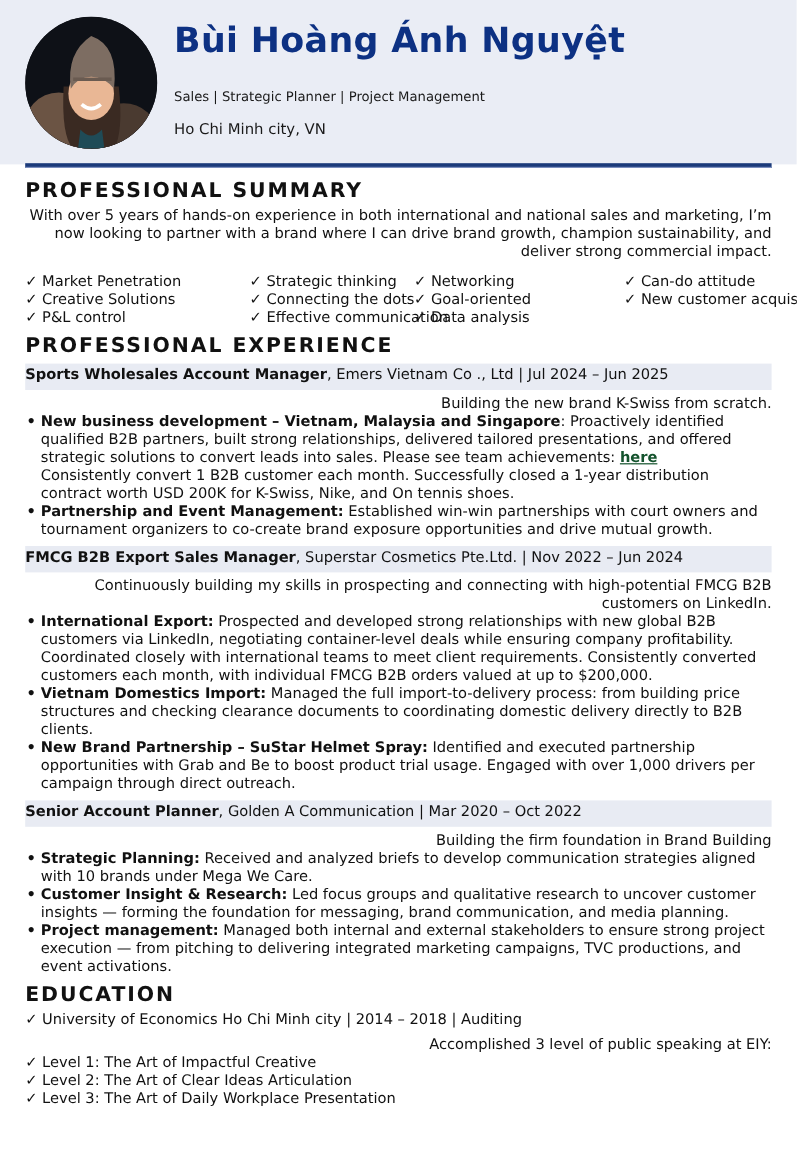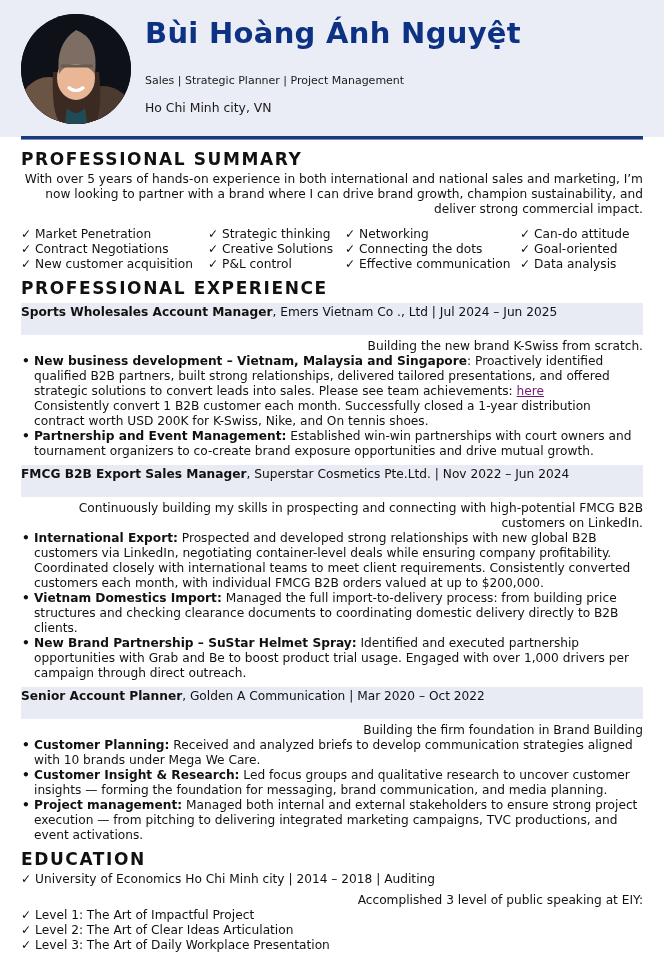--- a/index.html
+++ b/index.html
@@ -36,29 +36,29 @@
     font-weight: bold; font-size: 17px; letter-spacing: 1.6px; color: #111;
     margin: 0; line-height: 18px;
   }
   p { margin: 0; line-height: 15px; text-align: right; }
   .summary { margin-top: 4px; }
   .expertise {
     display: grid; grid-template-columns: 187px 137px 175px 123px;
     margin-top: 3px; line-height: 15px; white-space: nowrap;
   }
   .job-band {
-    background: #e8ebf3; height: 32px; line-height: 18px; margin-top: 6px;
+    background: #e8ebf3; height: 22px; line-height: 18px; margin-top: 6px;
     white-space: nowrap; padding-left: 0;
   }
   .job-band b { font-weight: bold; }
   .job-intro { margin-top: 4px; }
   ul.bullets { list-style: none; margin: 0; padding: 0; }
   ul.bullets li { position: relative; padding-left: 13px; line-height: 15px; }
   ul.bullets li .dot { position: absolute; left: 1px; top: 0; font-weight: bold; }
-  a.link { color: #701a75; font-weight: normal; text-decoration: underline; }
+  a.link { color: #14532d; font-weight: bold; text-decoration: underline; }
   .gap-s { height: 7px; }
   .check-line { line-height: 15px; white-space: nowrap; }
 </style>
 </head>
 <body>
 
 <div class="header-band"></div>
 
 <div class="photo">
   <svg viewBox="0 0 110 110">
@@ -84,21 +84,20 @@
   <h2 class="section-title">PROFESSIONAL SUMMARY</h2>
   <p class="summary">With over 5 years of hands-on experience in both international and national sales and marketing, I’m now looking to partner with a brand where I can drive brand growth, champion sustainability, and deliver strong commercial impact.</p>
 
   <div class="gap-s"></div>
 
   <div class="expertise">
     <div><span>✓</span> <span>Market Penetration</span></div>
     <div><span>✓</span> <span>Strategic thinking</span></div>
     <div><span>✓</span> <span>Networking</span></div>
     <div><span>✓</span> <span>Can-do attitude</span></div>
-    <div><span>✓</span> <span>Contract Negotiations</span></div>
     <div><span>✓</span> <span>Creative Solutions</span></div>
     <div><span>✓</span> <span>Connecting the dots</span></div>
     <div><span>✓</span> <span>Goal-oriented</span></div>
     <div><span>✓</span> <span>New customer acquisition</span></div>
     <div><span>✓</span> <span>P&amp;L control</span></div>
     <div><span>✓</span> <span>Effective communication</span></div>
     <div><span>✓</span> <span>Data analysis</span></div>
   </div>
 
   <div class="gap-s"></div>
@@ -139,41 +138,41 @@
     </li>
   </ul>
 
   <div class="job-band">
     <b>Senior Account Planner</b><span>, Golden A Communication | Mar 2020 – Oct 2022</span>
   </div>
   <p class="job-intro">Building the firm foundation in Brand Building</p>
   <ul class="bullets">
     <li>
       <span class="dot">•</span>
-      <b>Customer Planning:</b><span> Received and analyzed briefs to develop communication strategies aligned with 10 brands under Mega We Care.</span>
+      <b>Strategic Planning:</b><span> Received and analyzed briefs to develop communication strategies aligned with 10 brands under Mega We Care.</span>
     </li>
     <li>
       <span class="dot">•</span>
       <b>Customer Insight &amp; Research:</b><span> Led focus groups and qualitative research to uncover customer insights — forming the foundation for messaging, brand communication, and media planning.</span>
     </li>
     <li>
       <span class="dot">•</span>
       <b>Project management:</b><span> Managed both internal and external stakeholders to ensure strong project execution — from pitching to delivering integrated marketing campaigns, TVC productions, and event activations.</span>
     </li>
   </ul>
 
   <div class="gap-s"></div>
 
   <h2 class="section-title">EDUCATION</h2>
   <div class="check-line" style="margin-top:4px">
     <span>✓</span> <span>University of Economics Ho Chi Minh city | 2014 – 2018 | Auditing</span>
   </div>
   <p style="margin-top:6px">Accomplished 3 level of public speaking at EIY:</p>
   <div class="check-line">
-    <span>✓</span> <span>Level 1: The Art of Impactful Project</span>
+    <span>✓</span> <span>Level 1: The Art of Impactful Creative</span>
   </div>
   <div class="check-line">
     <span>✓</span> <span>Level 2: The Art of Clear Ideas Articulation</span>
   </div>
   <div class="check-line">
     <span>✓</span> <span>Level 3: The Art of Daily Workplace Presentation</span>
   </div>
 </div>
 
 </body></html>

